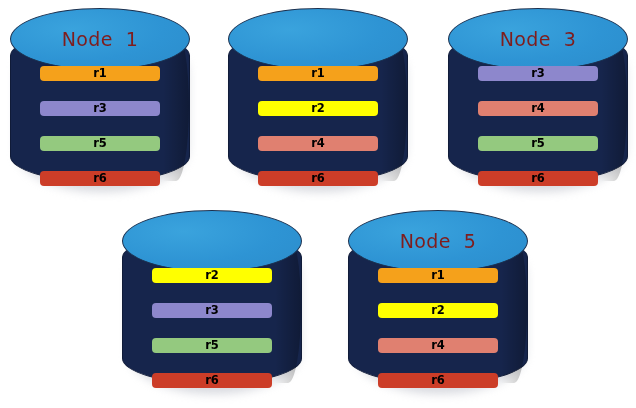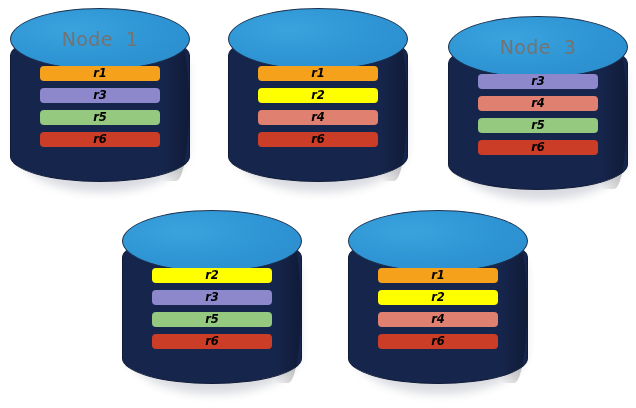--- a/index.html
+++ b/index.html
@@ -76,39 +76,38 @@
 
   .node-label {
     position: absolute;
     top: 0;
     left: 0;
     width: 180px;
     height: 62px;
     display: flex;
     align-items: center;
     justify-content: center;
-    color: #737373;
+    color: #7f1d1d;
     font-size: 19px;
     letter-spacing: .4px;
     white-space: pre;
     z-index: 4;
     pointer-events: none;
   }
 
   
   .replicas {
     position: absolute;
     left: 30px;
     top: 58px;
     width: 120px;
     z-index: 5;
     display: flex;
     flex-direction: column;
-    gap: 7px;
-    font-style: italic;
+    gap: 20px;
   }
   .replica {
     height: 15px;
     border-radius: 4px;
     display: flex;
     align-items: center;
     justify-content: center;
     font-size: 11.5px;
     font-weight: bold;
     color: #000000;
@@ -135,21 +134,21 @@
       <div class="cyl-shadow"></div>
       <div class="cyl-body"></div>
       <div class="cyl-top"></div>
       <div class="replicas">
         <div class="replica" style="background: rgb(245, 161, 27);">r1</div>
         <div class="replica" style="background: rgb(255, 255, 0);">r2</div>
         <div class="replica" style="background: rgb(224, 128, 112);">r4</div>
         <div class="replica" style="background: rgb(204, 61, 40);">r6</div>
       </div>
     </div>
-    <div class="node" style="left: 448px; top: 16px;">
+    <div class="node" style="left: 448px; top: 8px;">
       <div class="cyl-shadow"></div>
       <div class="cyl-body"></div>
       <div class="cyl-top"></div>
       <div class="node-label">Node  3</div>
       <div class="replicas">
         <div class="replica" style="background: rgb(141, 135, 204);">r3</div>
         <div class="replica" style="background: rgb(224, 128, 112);">r4</div>
         <div class="replica" style="background: rgb(148, 201, 127);">r5</div>
         <div class="replica" style="background: rgb(204, 61, 40);">r6</div>
       </div>
@@ -162,20 +161,21 @@
         <div class="replica" style="background: rgb(255, 255, 0);">r2</div>
         <div class="replica" style="background: rgb(141, 135, 204);">r3</div>
         <div class="replica" style="background: rgb(148, 201, 127);">r5</div>
         <div class="replica" style="background: rgb(204, 61, 40);">r6</div>
       </div>
     </div>
     <div class="node" style="left: 348px; top: 210px;">
       <div class="cyl-shadow"></div>
       <div class="cyl-body"></div>
       <div class="cyl-top"></div>
+      <div class="node-label">Node  5</div>
       <div class="replicas">
         <div class="replica" style="background: rgb(245, 161, 27);">r1</div>
         <div class="replica" style="background: rgb(255, 255, 0);">r2</div>
         <div class="replica" style="background: rgb(224, 128, 112);">r4</div>
         <div class="replica" style="background: rgb(204, 61, 40);">r6</div>
       </div>
     </div>
   </div>
 
 </body></html>

